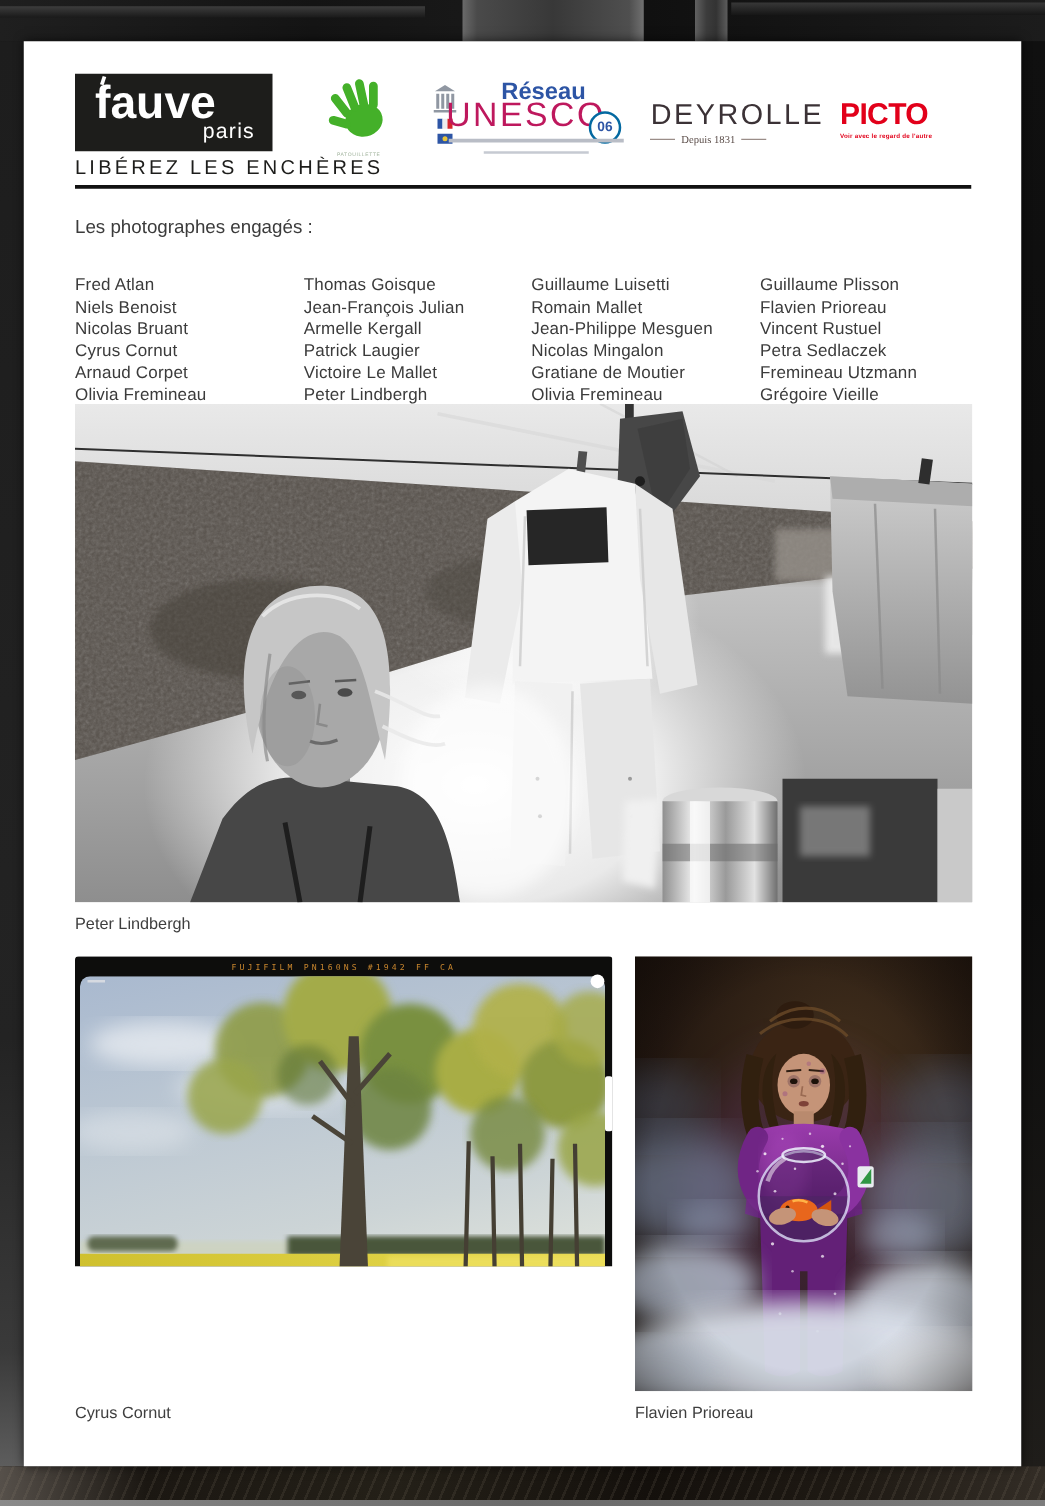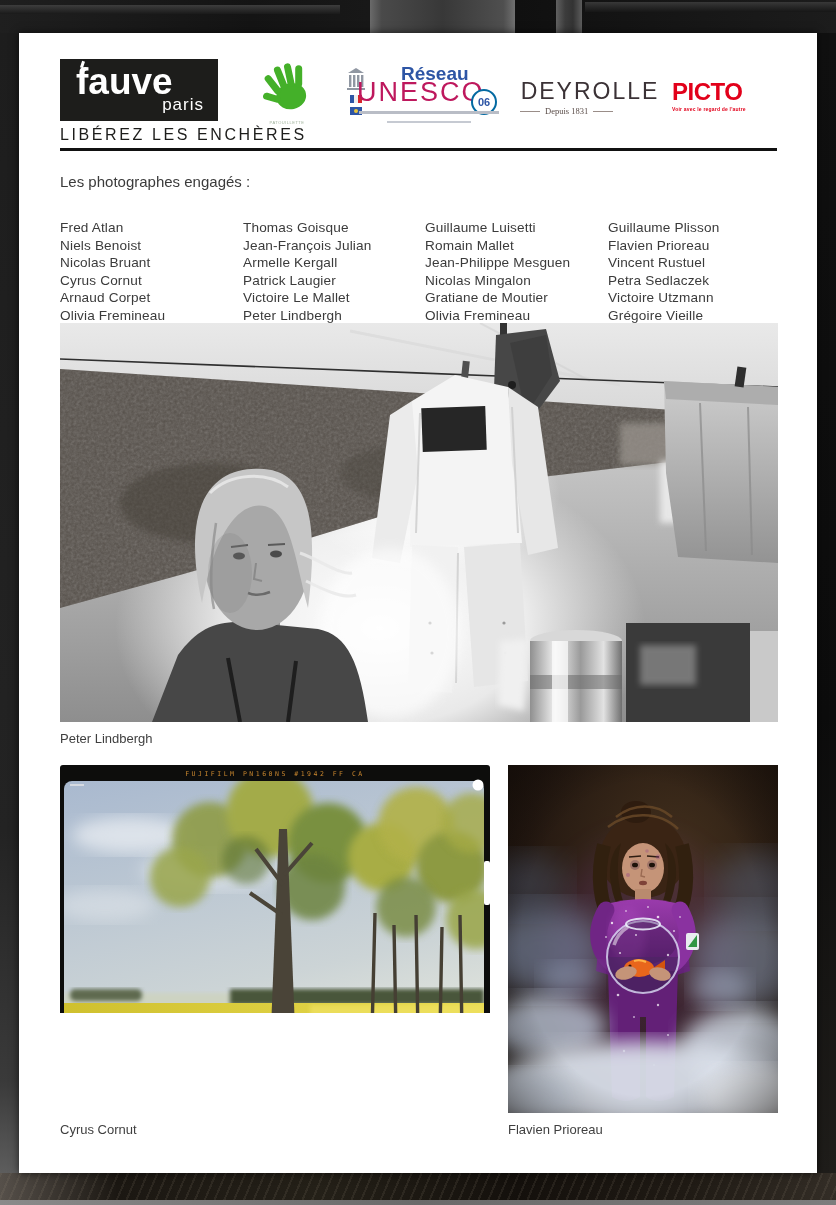--- a/index.html
+++ b/index.html
@@ -182,21 +182,21 @@
       <span>Jean-Philippe Mesguen</span>
       <span>Nicolas Mingalon</span>
       <span>Gratiane de Moutier</span>
       <span>Olivia Fremineau</span>
     </div>
     <div class="names-col c3">
       <span>Guillaume Plisson</span>
       <span>Flavien Prioreau</span>
       <span>Vincent Rustuel</span>
       <span>Petra Sedlaczek</span>
-      <span>Victoire Utzmann</span>
+      <span>Fremineau Utzmann</span>
       <span>Grégoire Vieille</span>
     </div>
 
     <div class="photo ph-large">
       <svg width="718" height="399" viewBox="0 0 718 399">
         <defs>
           <linearGradient id="lsky" x1="0" y1="0" x2="0" y2="1">
             <stop offset="0" stop-color="#e9e9e9"></stop>
               <stop offset="1" stop-color="#c8c8c8"></stop>
           </linearGradient>

